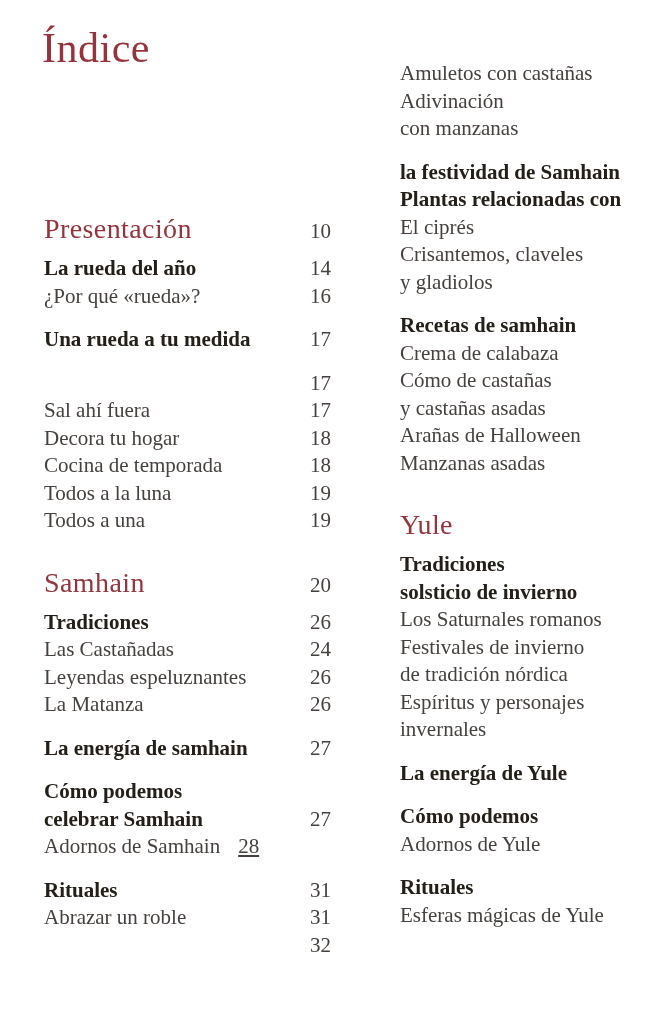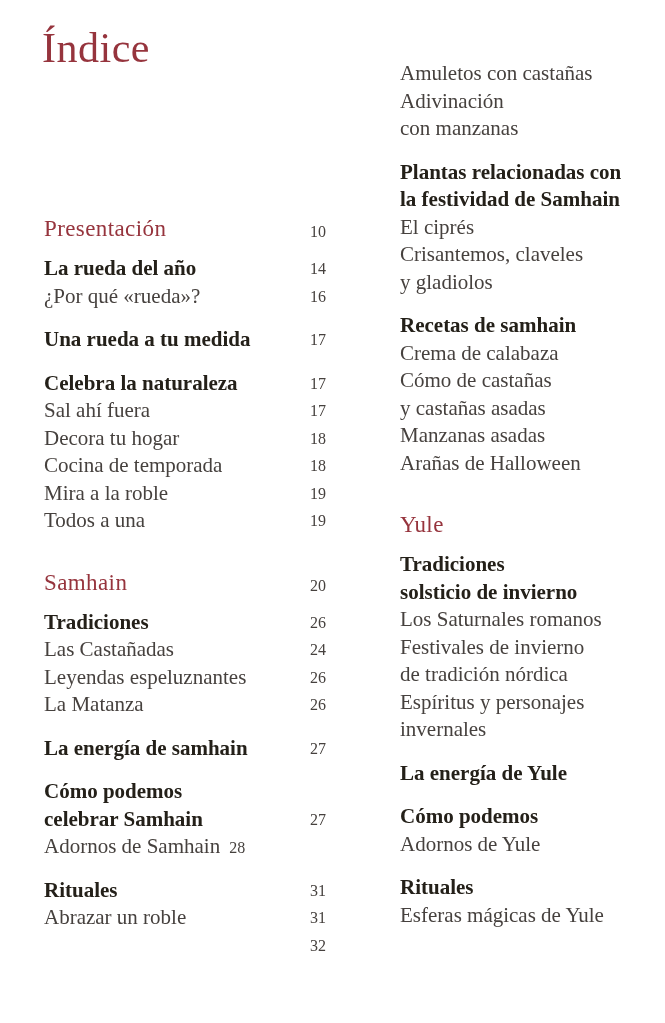--- a/index.html
+++ b/index.html
@@ -43,73 +43,74 @@
   .block{margin-top:16px;}
   .column > .block:first-child{margin-top:0;}
   .heading-block{
     position:relative;
     margin-top:22px;
     height:52px;line-height:52px;
     white-space:nowrap;
   }
   .heading-block + .block{margin-top:0;}
   .heading-text{
-    font-size:23px;
+    font-size:28px;
     color:var(--accent);
     letter-spacing:0.4px;
   }
   .toc-row{
     position:relative;
     height:27.5px;line-height:27.5px;
     font-size:21px;
     color:var(--ink-regular);
     white-space:nowrap;
     font-feature-settings:"onum" 1;
     font-variant-numeric:oldstyle-nums;
   }
   .toc-row.bold{
     font-weight:bold;
     color:var(--ink-bold);
   }
   .page-num{
     position:absolute;
     left:266px;top:0;
-    font-size:16px;line-height:27.5px;
+    font-size:21px;line-height:27.5px;
     font-weight:normal;
     color:var(--ink-regular);
   }
   .heading-block .page-num{
     top:15px;
   }
   .page-num.inline{
     position:static;
-    margin-left:9px;
+    margin-left:18px;
+    text-decoration:underline;
   }
 </style>
 </head>
 <body>
 
 <div class="page">
   <h1 class="page-title">Índice</h1>
 
   <div class="column column-left">
       <div class="block heading-block"><span class="heading-text">Presentación</span><span class="page-num">10</span></div>
       <div class="block group-block">
         <div class="toc-row bold"><span class="label">La rueda del año</span><span class="page-num">14</span></div>
         <div class="toc-row"><span class="label">¿Por qué «rueda»?</span><span class="page-num">16</span></div>
       </div>
       <div class="block group-block">
         <div class="toc-row bold"><span class="label">Una rueda a tu medida</span><span class="page-num">17</span></div>
       </div>
       <div class="block group-block">
-        <div class="toc-row bold"><span class="label">Celebra la naturaleza</span><span class="page-num">17</span></div>
+        <div class="toc-row bold"><span class="page-num">17</span></div>
         <div class="toc-row"><span class="label">Sal ahí fuera</span><span class="page-num">17</span></div>
         <div class="toc-row"><span class="label">Decora tu hogar</span><span class="page-num">18</span></div>
         <div class="toc-row"><span class="label">Cocina de temporada</span><span class="page-num">18</span></div>
-        <div class="toc-row"><span class="label">Mira a la roble</span><span class="page-num">19</span></div>
+        <div class="toc-row"><span class="label">Todos a la luna</span><span class="page-num">19</span></div>
         <div class="toc-row"><span class="label">Todos a una</span><span class="page-num">19</span></div>
       </div>
       <div class="block heading-block"><span class="heading-text">Samhain</span><span class="page-num">20</span></div>
       <div class="block group-block">
         <div class="toc-row bold"><span class="label">Tradiciones</span><span class="page-num">26</span></div>
         <div class="toc-row"><span class="label">Las Castañadas</span><span class="page-num">24</span></div>
         <div class="toc-row"><span class="label">Leyendas espeluznantes</span><span class="page-num">26</span></div>
         <div class="toc-row"><span class="label">La Matanza</span><span class="page-num">26</span></div>
       </div>
       <div class="block group-block">
@@ -127,33 +128,33 @@
       </div>
     </div>
 
   <div class="column column-right">
       <div class="block group-block">
         <div class="toc-row"><span class="label">Amuletos con castañas</span></div>
         <div class="toc-row"><span class="label">Adivinación</span></div>
         <div class="toc-row"><span class="label">con manzanas</span></div>
       </div>
       <div class="block group-block">
+        <div class="toc-row bold"><span class="label">la festividad de Samhain</span></div>
         <div class="toc-row bold"><span class="label">Plantas relacionadas con</span></div>
-        <div class="toc-row bold"><span class="label">la festividad de Samhain</span></div>
         <div class="toc-row"><span class="label">El ciprés</span></div>
         <div class="toc-row"><span class="label">Crisantemos, claveles</span></div>
         <div class="toc-row"><span class="label">y gladiolos</span></div>
       </div>
       <div class="block group-block">
         <div class="toc-row bold"><span class="label">Recetas de samhain</span></div>
         <div class="toc-row"><span class="label">Crema de calabaza</span></div>
         <div class="toc-row"><span class="label">Cómo de castañas</span></div>
         <div class="toc-row"><span class="label">y castañas asadas</span></div>
+        <div class="toc-row"><span class="label">Arañas de Halloween</span></div>
         <div class="toc-row"><span class="label">Manzanas asadas</span></div>
-        <div class="toc-row"><span class="label">Arañas de Halloween</span></div>
       </div>
       <div class="block heading-block"><span class="heading-text">Yule</span></div>
       <div class="block group-block">
         <div class="toc-row bold"><span class="label">Tradiciones</span></div>
         <div class="toc-row bold"><span class="label">solsticio de invierno</span></div>
         <div class="toc-row"><span class="label">Los Saturnales romanos</span></div>
         <div class="toc-row"><span class="label">Festivales de invierno</span></div>
         <div class="toc-row"><span class="label">de tradición nórdica</span></div>
         <div class="toc-row"><span class="label">Espíritus y personajes</span></div>
         <div class="toc-row"><span class="label">invernales</span></div>

